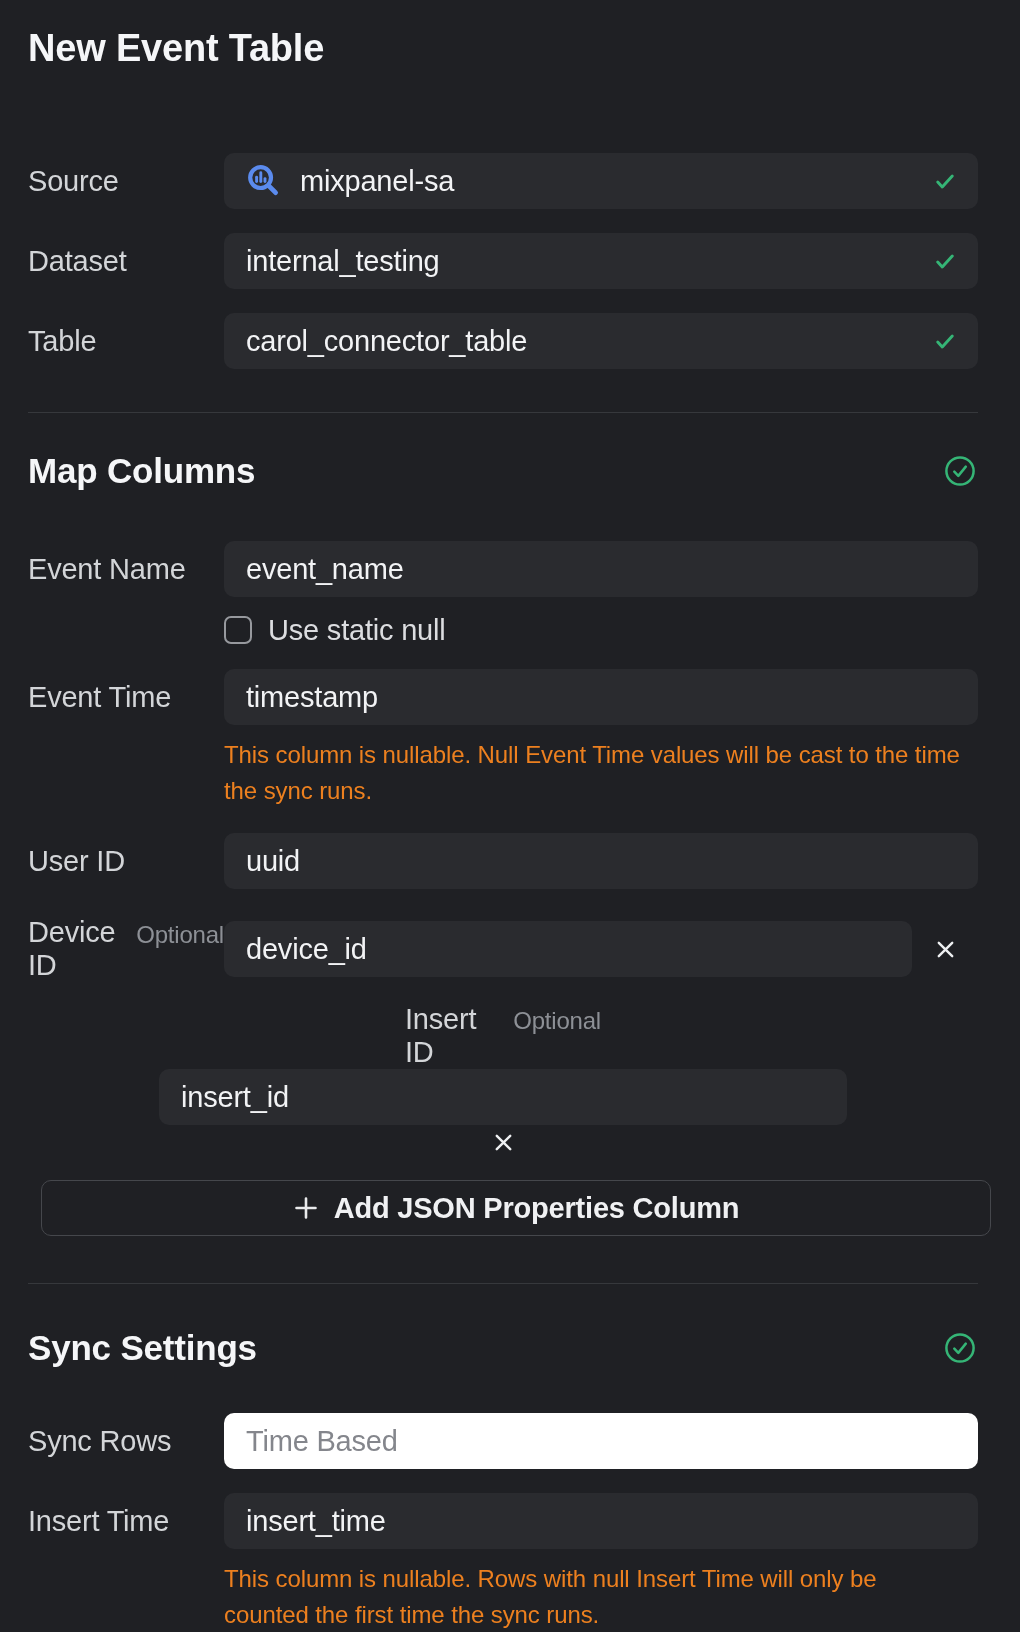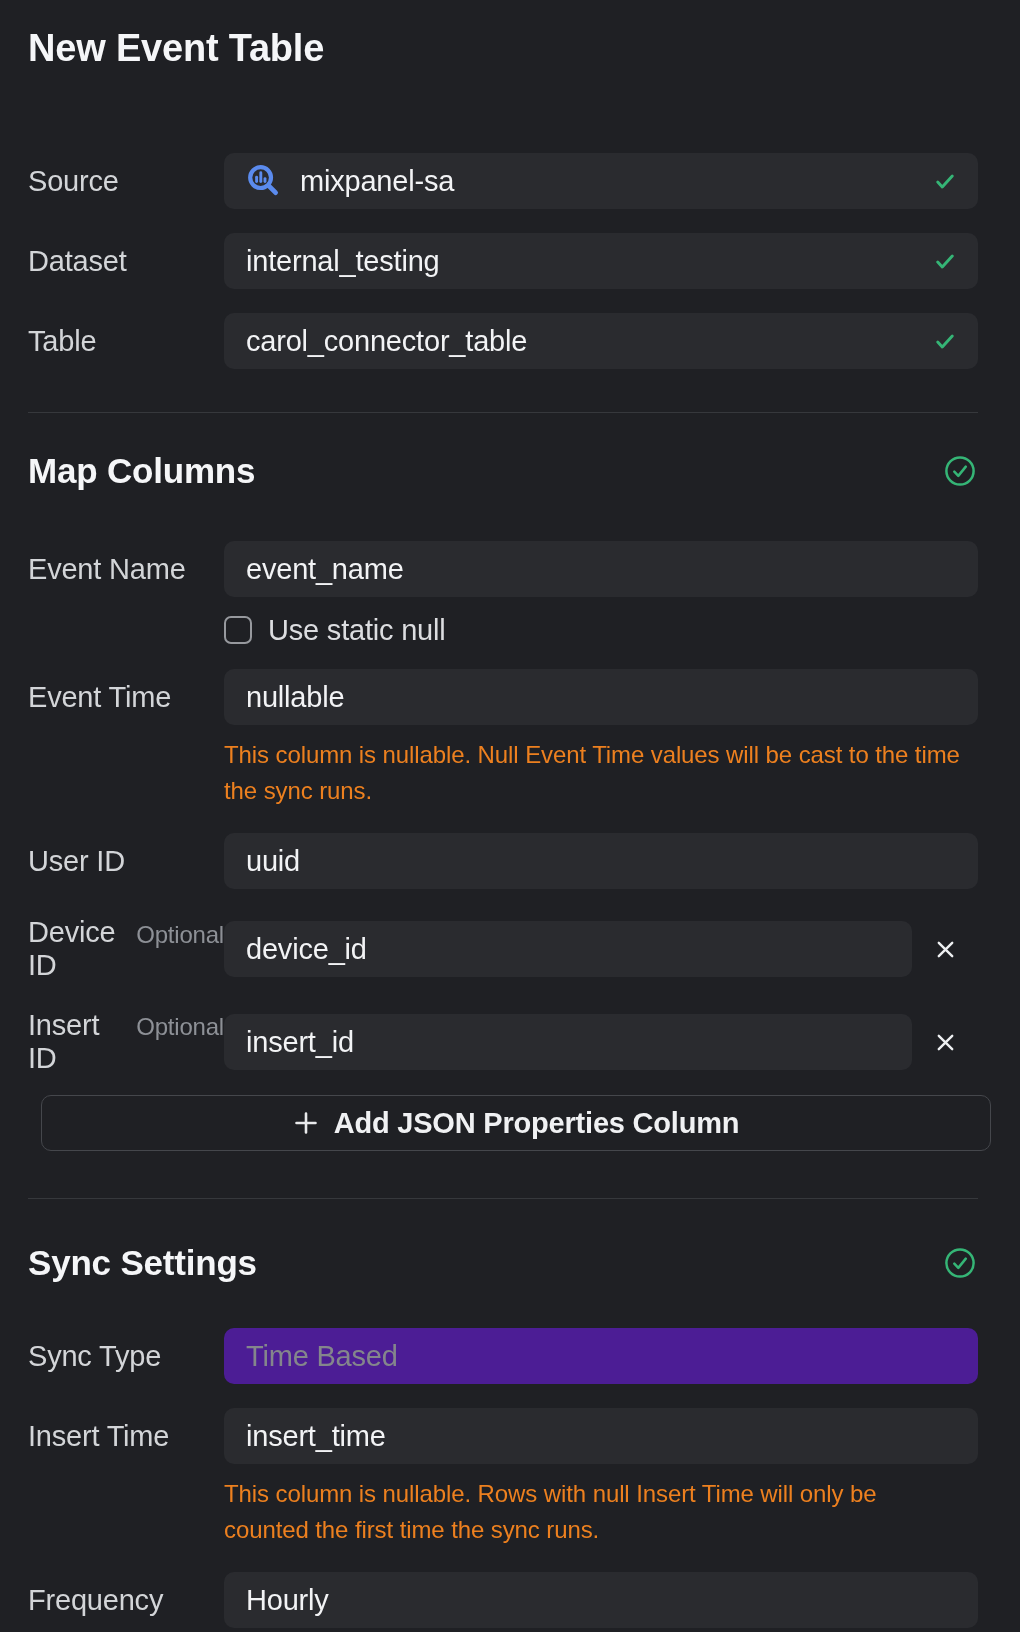--- a/index.html
+++ b/index.html
@@ -25,21 +25,21 @@
   }
   .field{
     flex:1;height:56px;min-width:0;
     background:#2a2b2f;border-radius:10px;
     display:flex;align-items:center;
     padding:0 22px;box-sizing:border-box;
     font-size:29px;color:#f2f3f5;letter-spacing:-0.2px;
     cursor:pointer;
   }
   .field .val{flex:1;white-space:nowrap;overflow:hidden;}
-  .field.disabled{background:#4c1d95;color:#84868c;cursor:default;}
+  .field.disabled{background:#ffffff;color:#84868c;cursor:default;}
   .field.closable{flex:none;width:688px;}
 
   .check-icon{flex:none;display:flex;margin-left:16px;}
   .src-icon{flex:none;display:flex;margin-right:18px;}
 
   .x-zone{flex:none;width:66px;display:flex;justify-content:center;align-items:center;}
   .x-btn{background:none;border:none;padding:6px;display:flex;cursor:pointer;}
 
   .row-source{margin-top:83px;}
   .row-gap{margin-top:24px;}
@@ -61,21 +61,21 @@
   }
   .checkbox-lbl{margin-left:16px;font-size:29px;color:#dcdde0;letter-spacing:-0.2px;}
   .row-eventtime{margin-top:23px;}
 
   .warning{
     margin:12px 0 0 196px;width:742px;
     color:#ed801f;font-size:24px;line-height:36px;letter-spacing:-0.1px;
   }
   .row-userid{margin-top:24px;}
   .row-device{margin-top:27px;}
-  .row-insertid{margin-top:27px;}
+  .row-insertid{margin-top:21px;flex-direction:column;}
 
   .lbl-stack{display:flex;justify-content:center;}
   .opt-sub{font-size:24px;color:#8d9096;margin-top:5px;padding-left:6px;}
   .opt-inline{font-size:24px;color:#8d9096;margin-left:10px;}
   .lbl-inline{display:flex;align-items:baseline;}
 
   .add-btn{
     margin-top:20px;width:100%;height:56px;
     background:transparent;border:1px solid #45474c;border-radius:10px;
     display:flex;align-items:center;justify-content:center;gap:15px;
@@ -162,21 +162,21 @@
   </div>
 
   <div class="checkbox-row">
     <button class="checkbox" aria-checked="false"></button>
     <span class="checkbox-lbl">Use static null</span>
   </div>
 
   <div class="row row-eventtime">
     <div class="lbl">Event Time</div>
     <div class="field">
-      <span class="val">nullable</span>
+      <span class="val">timestamp</span>
     </div>
   </div>
   <div class="warning">This column is nullable. Null Event Time values will be cast to the time the sync runs.</div>
 
   <div class="row row-userid">
     <div class="lbl">User ID</div>
     <div class="field">
       <span class="val">uuid</span>
     </div>
   </div>
@@ -230,21 +230,21 @@
     <h2>Sync Settings</h2>
     <span class="sec-badge">
       <svg width="32" height="32" viewBox="0 0 32 32">
         <circle cx="16" cy="16" r="13.6" fill="none" stroke="#35b576" stroke-width="2.5"></circle>
         <path d="M10.3 16.6l4 4.3L21.8 11.6" fill="none" stroke="#35b576" stroke-width="2.5" stroke-linecap="round" stroke-linejoin="round"></path>
       </svg>
     </span>
   </div>
 
   <div class="row row-synctype">
-    <div class="lbl">Sync Type</div>
+    <div class="lbl">Sync Rows</div>
     <div class="field disabled">
       <span class="val">Time Based</span>
     </div>
   </div>
 
   <div class="row row-inserttime">
     <div class="lbl">Insert Time</div>
     <div class="field">
       <span class="val">insert_time</span>
     </div>

